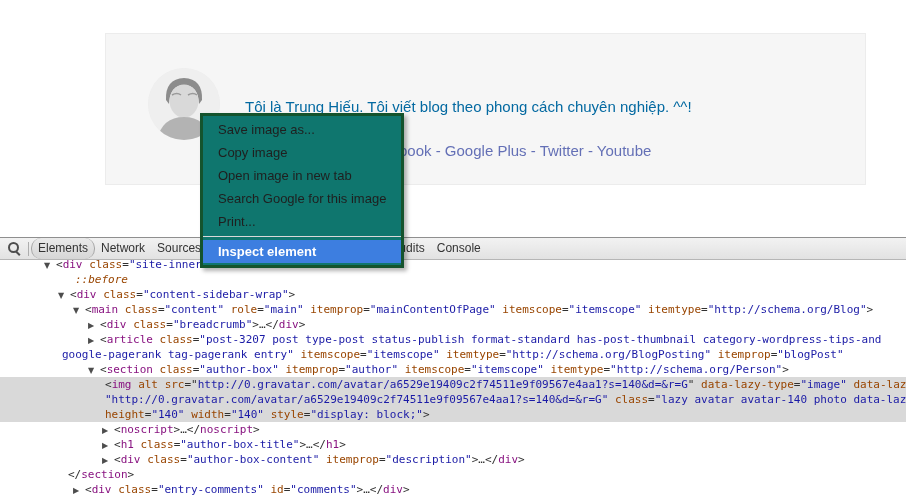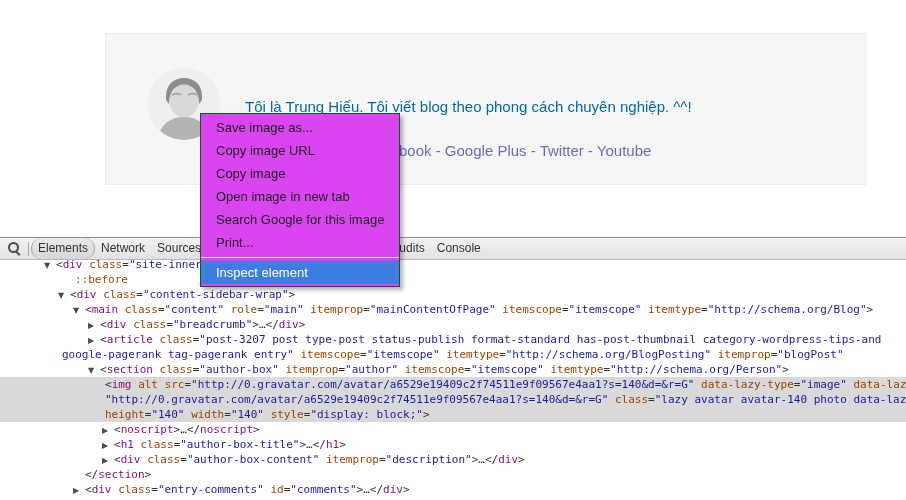--- a/index.html
+++ b/index.html
@@ -45,32 +45,32 @@
   .trow{
     position:relative;height:15px;line-height:15px;white-space:pre;
     font-family:"DejaVu Sans Mono",monospace;font-size:11px;color:#303030;
   }
   .trow.hl{background:#d9d9d9;}
   .arrow{position:absolute;top:1px;font-size:8px;color:#4d4d4d;font-family:"DejaVu Sans",sans-serif;}
   .seg-t{color:#881280;}
   .seg-a{color:#994500;}
   .seg-v{color:#1a1aa6;}
   .seg-l{color:#1a1aa6;}
-  .seg-ps{color:#994500;}
+  .seg-ps{color:#994500;font-style:italic;}
   .seg-p,.seg-e{color:#303030;}
   
   .menu{
     position:absolute;left:200px;top:113px;width:198px;z-index:100;
-    background:#d946ef;border:1px solid #14532d;
+    background:#0f766e;border:3px solid #14532d;
     box-shadow:3px 3px 4px rgba(0,0,0,0.3);
     padding:2px 0;
   }
   .mi{height:23px;line-height:23px;padding-left:15px;font-size:13px;color:#1f1f1f;cursor:default;}
   .msep{height:1px;background:#d9d9d9;margin:3px 0;}
-  .mi.active{color:#fff;font-weight:normal;}
+  .mi.active{color:#fff;font-weight:bold;}
 </style>
 </head>
 <body>
 
 <div class="author-box">
   <div class="avatar">
     <svg width="72" height="72" viewBox="0 0 72 72">
       <circle cx="36" cy="36" r="36" fill="#efefef"></circle>
       <path d="M18 32 Q17 11 36 10 Q55 11 54 32 L51 36 Q50 17 36 17 Q22 17 21 36 Z" fill="#8c8c8c"></path>
       <ellipse cx="36" cy="33" rx="14.5" ry="16.5" fill="#d9d9d9"></ellipse>
@@ -91,21 +91,21 @@
       <div class="trow" style="padding-left: 100px;"><span class="arrow" style="left: 88px;">▶</span><span class="seg-p">&lt;</span><span class="seg-t">div</span><span class="seg-p"> </span><span class="seg-a">class</span><span class="seg-p">=</span><span class="seg-v">"breadcrumb"</span><span class="seg-p">&gt;</span><span class="seg-e">…</span><span class="seg-p">&lt;/</span><span class="seg-t">div</span><span class="seg-p">&gt;</span></div>
       <div class="trow" style="padding-left: 100px;"><span class="arrow" style="left: 88px;">▶</span><span class="seg-p">&lt;</span><span class="seg-t">article</span><span class="seg-p"> </span><span class="seg-a">class</span><span class="seg-p">=</span><span class="seg-v">"post-3207 post type-post status-publish format-standard has-post-thumbnail category-wordpress-tips-and</span></div>
       <div class="trow" style="padding-left: 62px;"><span class="seg-v">google-pagerank tag-pagerank entry"</span><span class="seg-p"> </span><span class="seg-a">itemscope</span><span class="seg-p">=</span><span class="seg-v">"itemscope"</span><span class="seg-p"> </span><span class="seg-a">itemtype</span><span class="seg-p">=</span><span class="seg-v">"http://schema.org/BlogPosting"</span><span class="seg-p"> </span><span class="seg-a">itemprop</span><span class="seg-p">=</span><span class="seg-v">"blogPost"</span></div>
       <div class="trow" style="padding-left: 100px;"><span class="arrow" style="left: 88px;">▼</span><span class="seg-p">&lt;</span><span class="seg-t">section</span><span class="seg-p"> </span><span class="seg-a">class</span><span class="seg-p">=</span><span class="seg-v">"author-box"</span><span class="seg-p"> </span><span class="seg-a">itemprop</span><span class="seg-p">=</span><span class="seg-v">"author"</span><span class="seg-p"> </span><span class="seg-a">itemscope</span><span class="seg-p">=</span><span class="seg-v">"itemscope"</span><span class="seg-p"> </span><span class="seg-a">itemtype</span><span class="seg-p">=</span><span class="seg-v">"http://schema.org/Person"</span><span class="seg-p">&gt;</span></div>
       <div class="trow hl" style="padding-left: 105px;"><span class="seg-p">&lt;</span><span class="seg-t">img</span><span class="seg-p"> </span><span class="seg-a">alt</span><span class="seg-p"> </span><span class="seg-a">src</span><span class="seg-p">="</span><span class="seg-l">http://0.gravatar.com/avatar/a6529e19409c2f74511e9f09567e4aa1?s=140&amp;d=&amp;r=G</span><span class="seg-p">" </span><span class="seg-a">data-lazy-type</span><span class="seg-p">=</span><span class="seg-v">"image"</span><span class="seg-p"> </span><span class="seg-a">data-lazy-src</span></div>
       <div class="trow hl" style="padding-left: 105px;"><span class="seg-v">"http://0.gravatar.com/avatar/a6529e19409c2f74511e9f09567e4aa1?s=140&amp;d=&amp;r=G"</span><span class="seg-p"> </span><span class="seg-a">class</span><span class="seg-p">=</span><span class="seg-v">"lazy avatar avatar-140 photo data-laz</span></div>
       <div class="trow hl" style="padding-left: 105px;"><span class="seg-a">height</span><span class="seg-p">=</span><span class="seg-v">"140"</span><span class="seg-p"> </span><span class="seg-a">width</span><span class="seg-p">=</span><span class="seg-v">"140"</span><span class="seg-p"> </span><span class="seg-a">style</span><span class="seg-p">=</span><span class="seg-v">"display: block;"</span><span class="seg-p">&gt;</span></div>
       <div class="trow" style="padding-left: 114px;"><span class="arrow" style="left: 102px;">▶</span><span class="seg-p">&lt;</span><span class="seg-t">noscript</span><span class="seg-p">&gt;</span><span class="seg-e">…</span><span class="seg-p">&lt;/</span><span class="seg-t">noscript</span><span class="seg-p">&gt;</span></div>
       <div class="trow" style="padding-left: 114px;"><span class="arrow" style="left: 102px;">▶</span><span class="seg-p">&lt;</span><span class="seg-t">h1</span><span class="seg-p"> </span><span class="seg-a">class</span><span class="seg-p">=</span><span class="seg-v">"author-box-title"</span><span class="seg-p">&gt;</span><span class="seg-e">…</span><span class="seg-p">&lt;/</span><span class="seg-t">h1</span><span class="seg-p">&gt;</span></div>
       <div class="trow" style="padding-left: 114px;"><span class="arrow" style="left: 102px;">▶</span><span class="seg-p">&lt;</span><span class="seg-t">div</span><span class="seg-p"> </span><span class="seg-a">class</span><span class="seg-p">=</span><span class="seg-v">"author-box-content"</span><span class="seg-p"> </span><span class="seg-a">itemprop</span><span class="seg-p">=</span><span class="seg-v">"description"</span><span class="seg-p">&gt;</span><span class="seg-e">…</span><span class="seg-p">&lt;/</span><span class="seg-t">div</span><span class="seg-p">&gt;</span></div>
-      <div class="trow" style="padding-left: 85px;"><span class="seg-p">&lt;/</span><span class="seg-t">section</span><span class="seg-p">&gt;</span></div>
+      <div class="trow" style="padding-left: 68px;"><span class="seg-p">&lt;/</span><span class="seg-t">section</span><span class="seg-p">&gt;</span></div>
       <div class="trow" style="padding-left: 85px;"><span class="arrow" style="left: 73px;">▶</span><span class="seg-p">&lt;</span><span class="seg-t">div</span><span class="seg-p"> </span><span class="seg-a">class</span><span class="seg-p">=</span><span class="seg-v">"entry-comments"</span><span class="seg-p"> </span><span class="seg-a">id</span><span class="seg-p">=</span><span class="seg-v">"comments"</span><span class="seg-p">&gt;</span><span class="seg-e">…</span><span class="seg-p">&lt;/</span><span class="seg-t">div</span><span class="seg-p">&gt;</span></div>
       <div class="trow" style="padding-left: 85px;"><span class="arrow" style="left: 73px;">▶</span><span class="seg-p">&lt;</span><span class="seg-t">div</span><span class="seg-p"> </span><span class="seg-a">id</span><span class="seg-p">=</span><span class="seg-v">"respond"</span><span class="seg-p"> </span><span class="seg-a">class</span><span class="seg-p">=</span><span class="seg-v">"comment-respond"</span><span class="seg-p">&gt;</span><span class="seg-e">…</span><span class="seg-p">&lt;/</span><span class="seg-t">div</span><span class="seg-p">&gt;</span></div>
     </div>
   <div class="toolbar">
     <div class="search-icon">
       <span class="lens"></span>
       <span class="handle"></span>
     </div>
     <div class="tb-sep"></div>
     <div id="tabs" style="display: flex;">
@@ -117,21 +117,20 @@
         <div class="tab">Resources</div>
         <div class="tab">Audits</div>
         <div class="tab">Console</div>
       </div>
   </div>
 </div>
 
 <div class="menu">
   <div id="menu-items">
       <div class="mi">Save image as...</div>
-      <div class="mi">Copy image URL</div>
       <div class="mi">Copy image</div>
       <div class="mi">Open image in new tab</div>
       <div class="mi">Search Google for this image</div>
       <div class="mi">Print...</div>
     </div>
   <div class="msep"></div>
   <div class="mi active" id="menu-active" style="background: rgb(61, 126, 224);">Inspect element</div>
 </div>
 
 </body></html>

